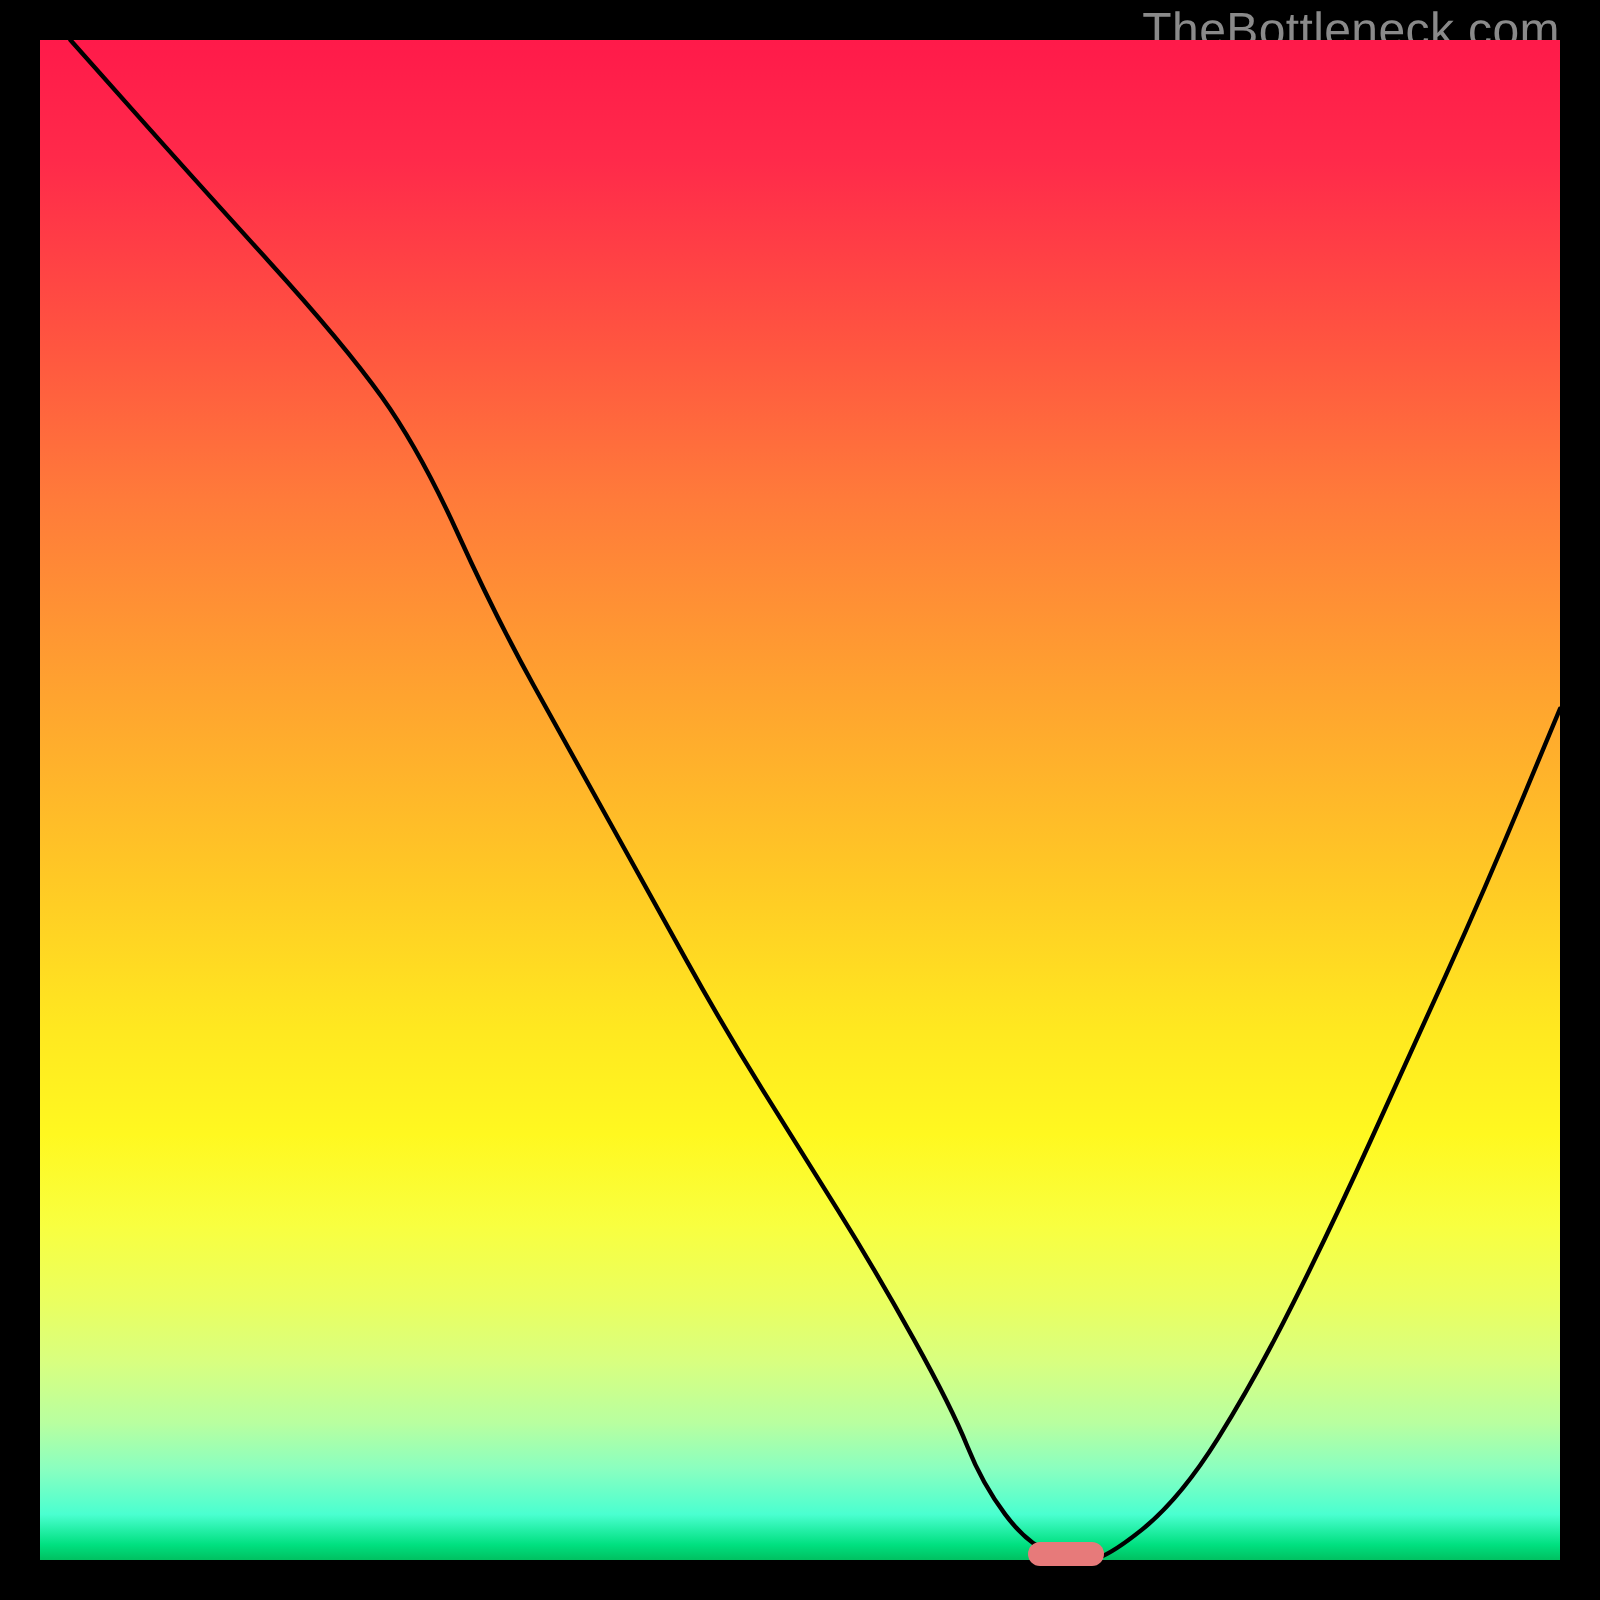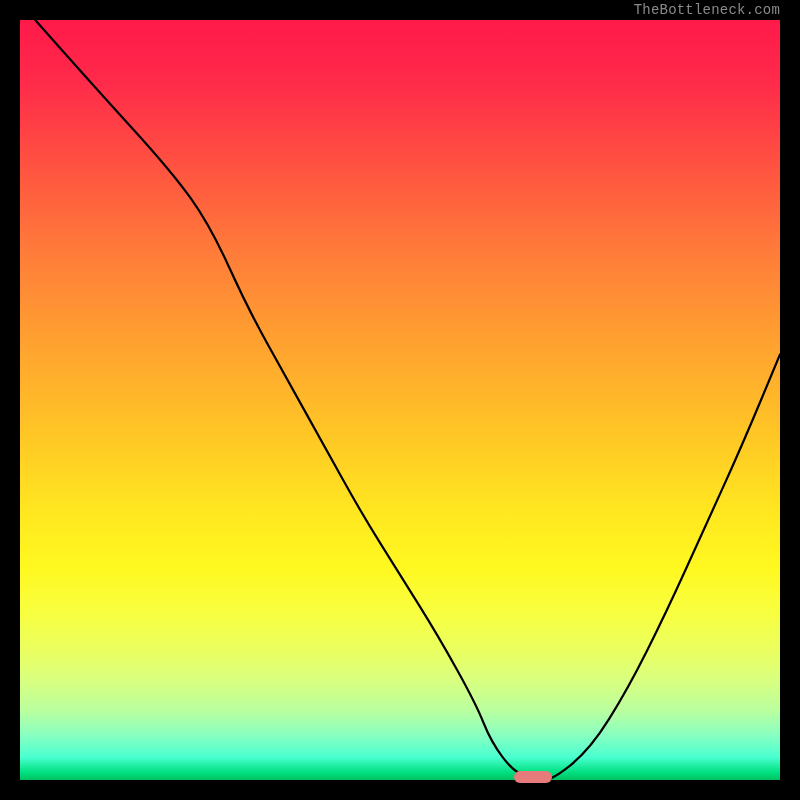--- a/index.html
+++ b/index.html
@@ -37,22 +37,22 @@
       #8affc0 94%,
       #4affd0 97%,
       #00e080 99%,
       #00c060 100%
     );
   }
   .watermark {
     position: absolute;
     top: 2px;
     right: 20px;
-    font-family: Liberation Mono, monospace;
-    font-size: 14px;
+    font-family: Liberation Sans, sans-serif;
+    font-size: 24px;
     color: #8a8a8a;
     letter-spacing: 0.2px;
   }
   svg.curve {
     position: absolute;
     left: 0;
     top: 0;
     width: 760px;
     height: 760px;
   }

